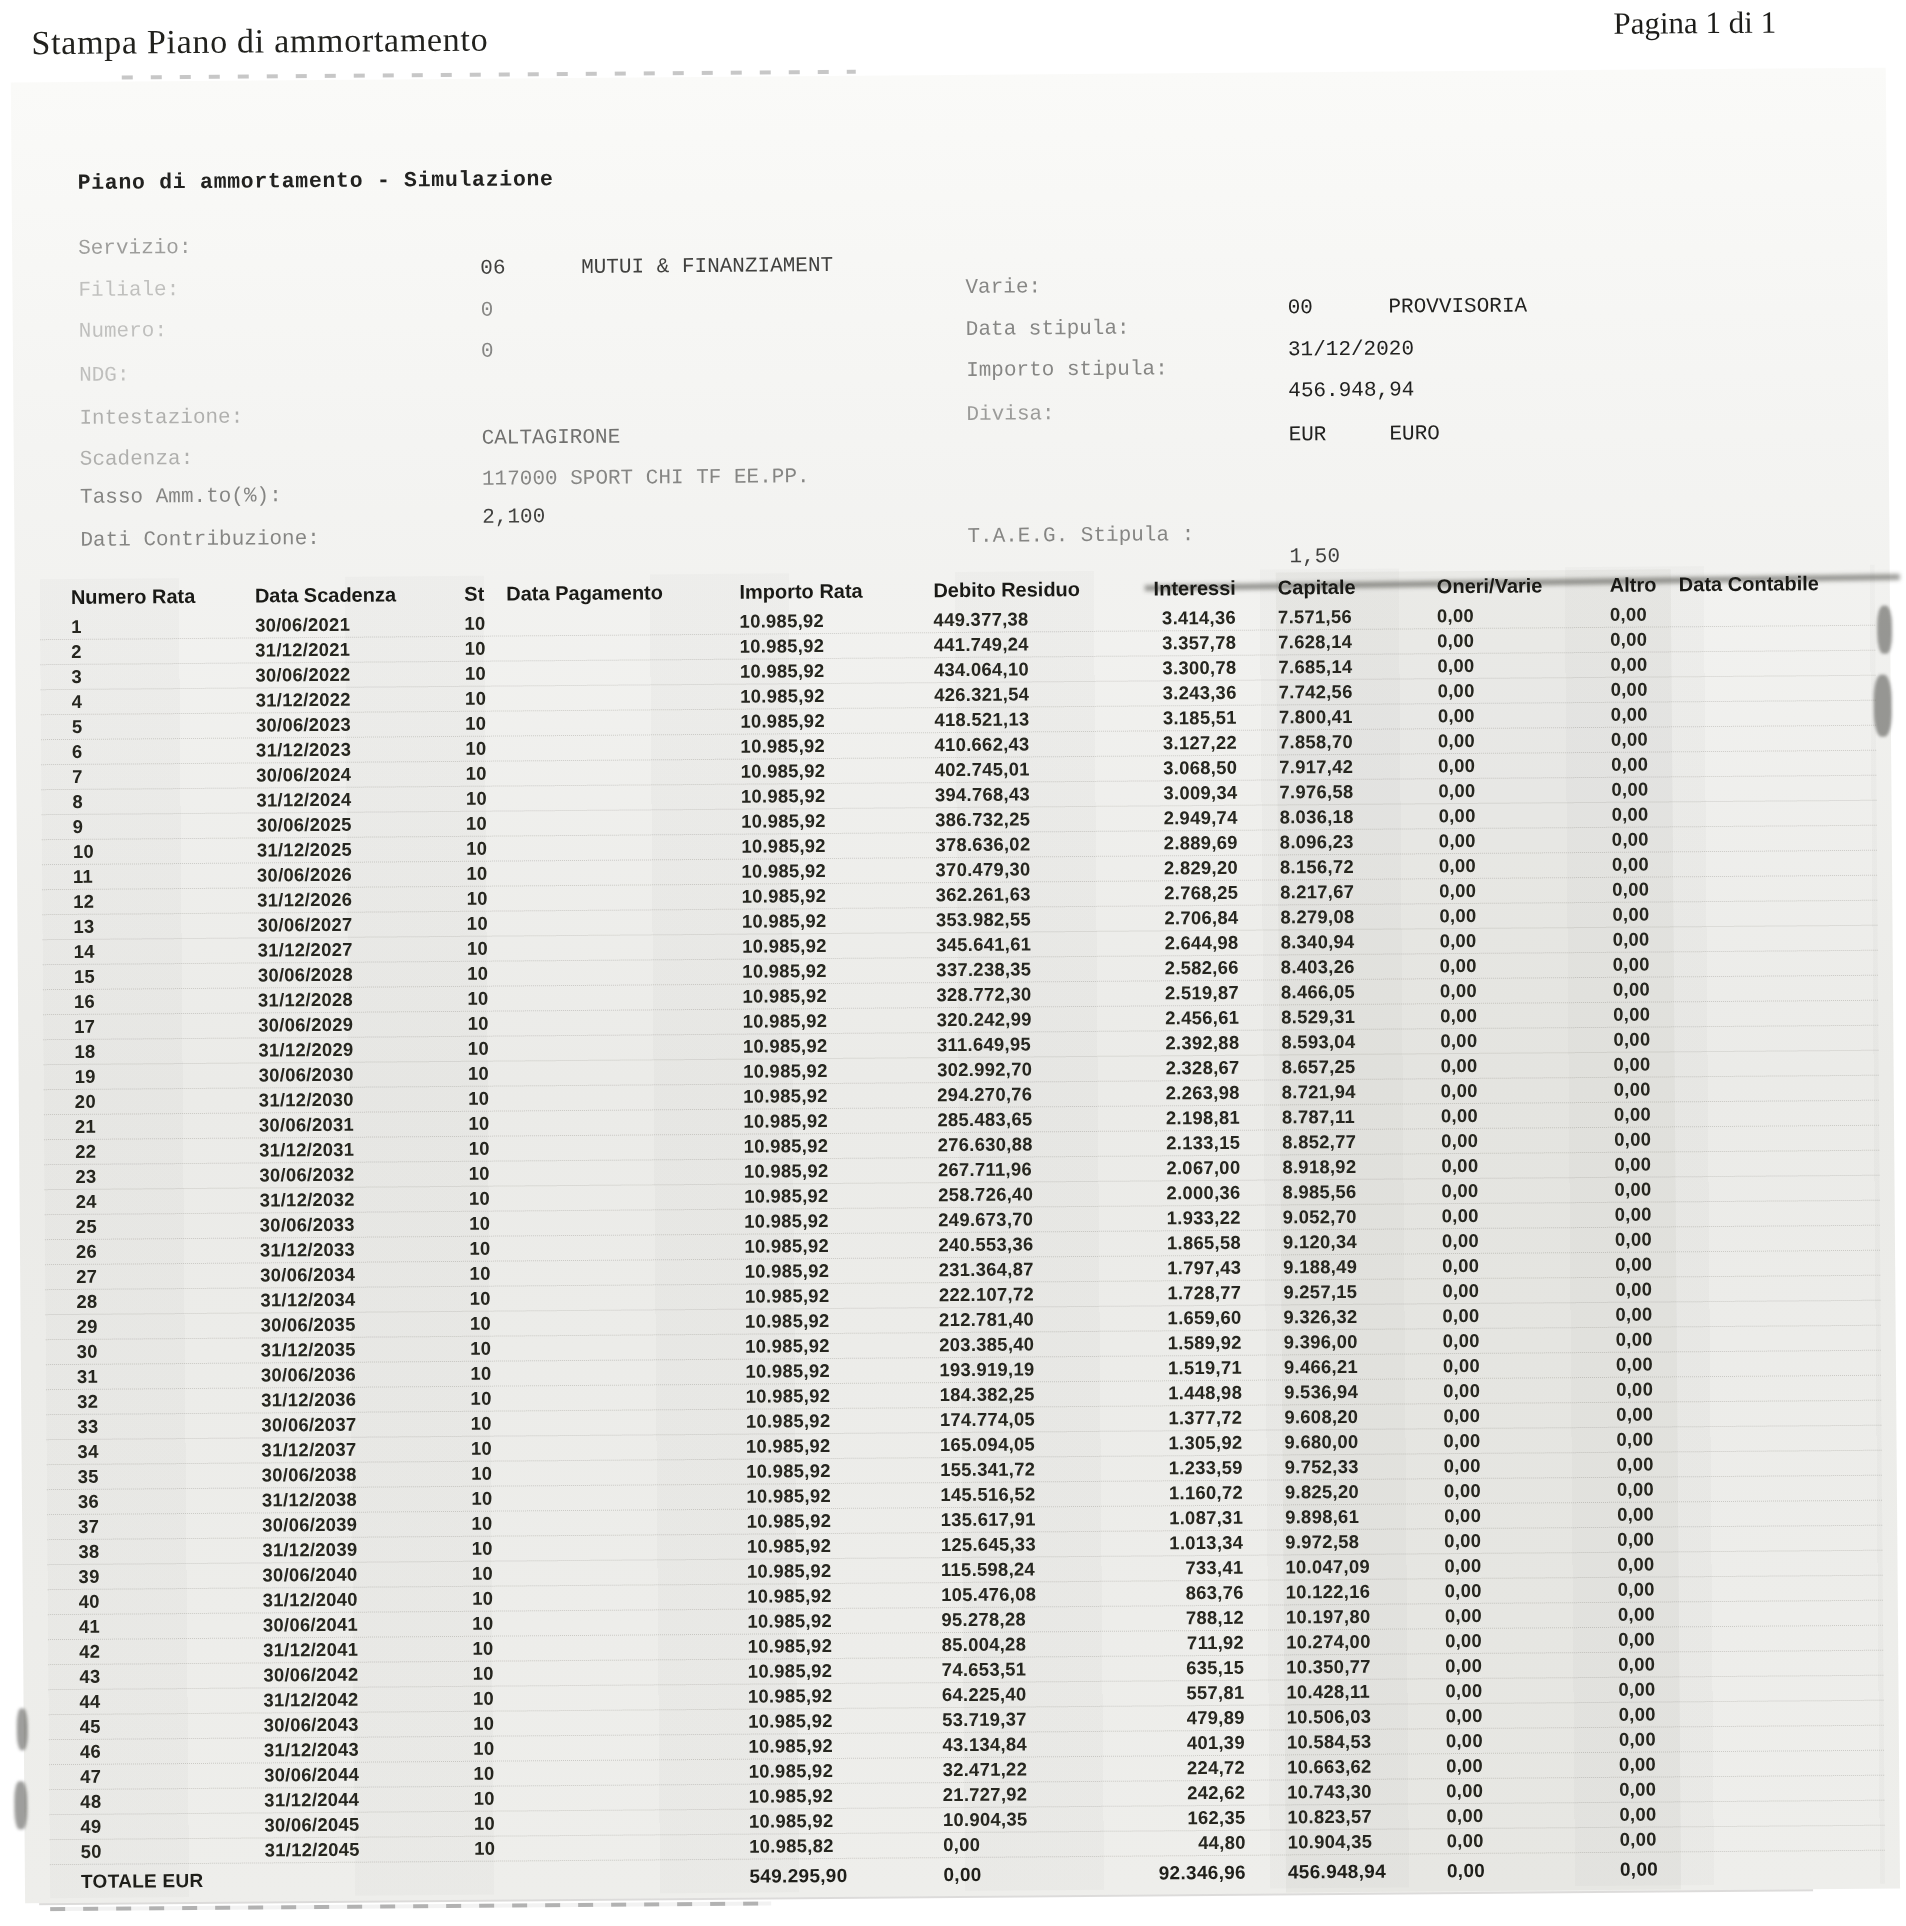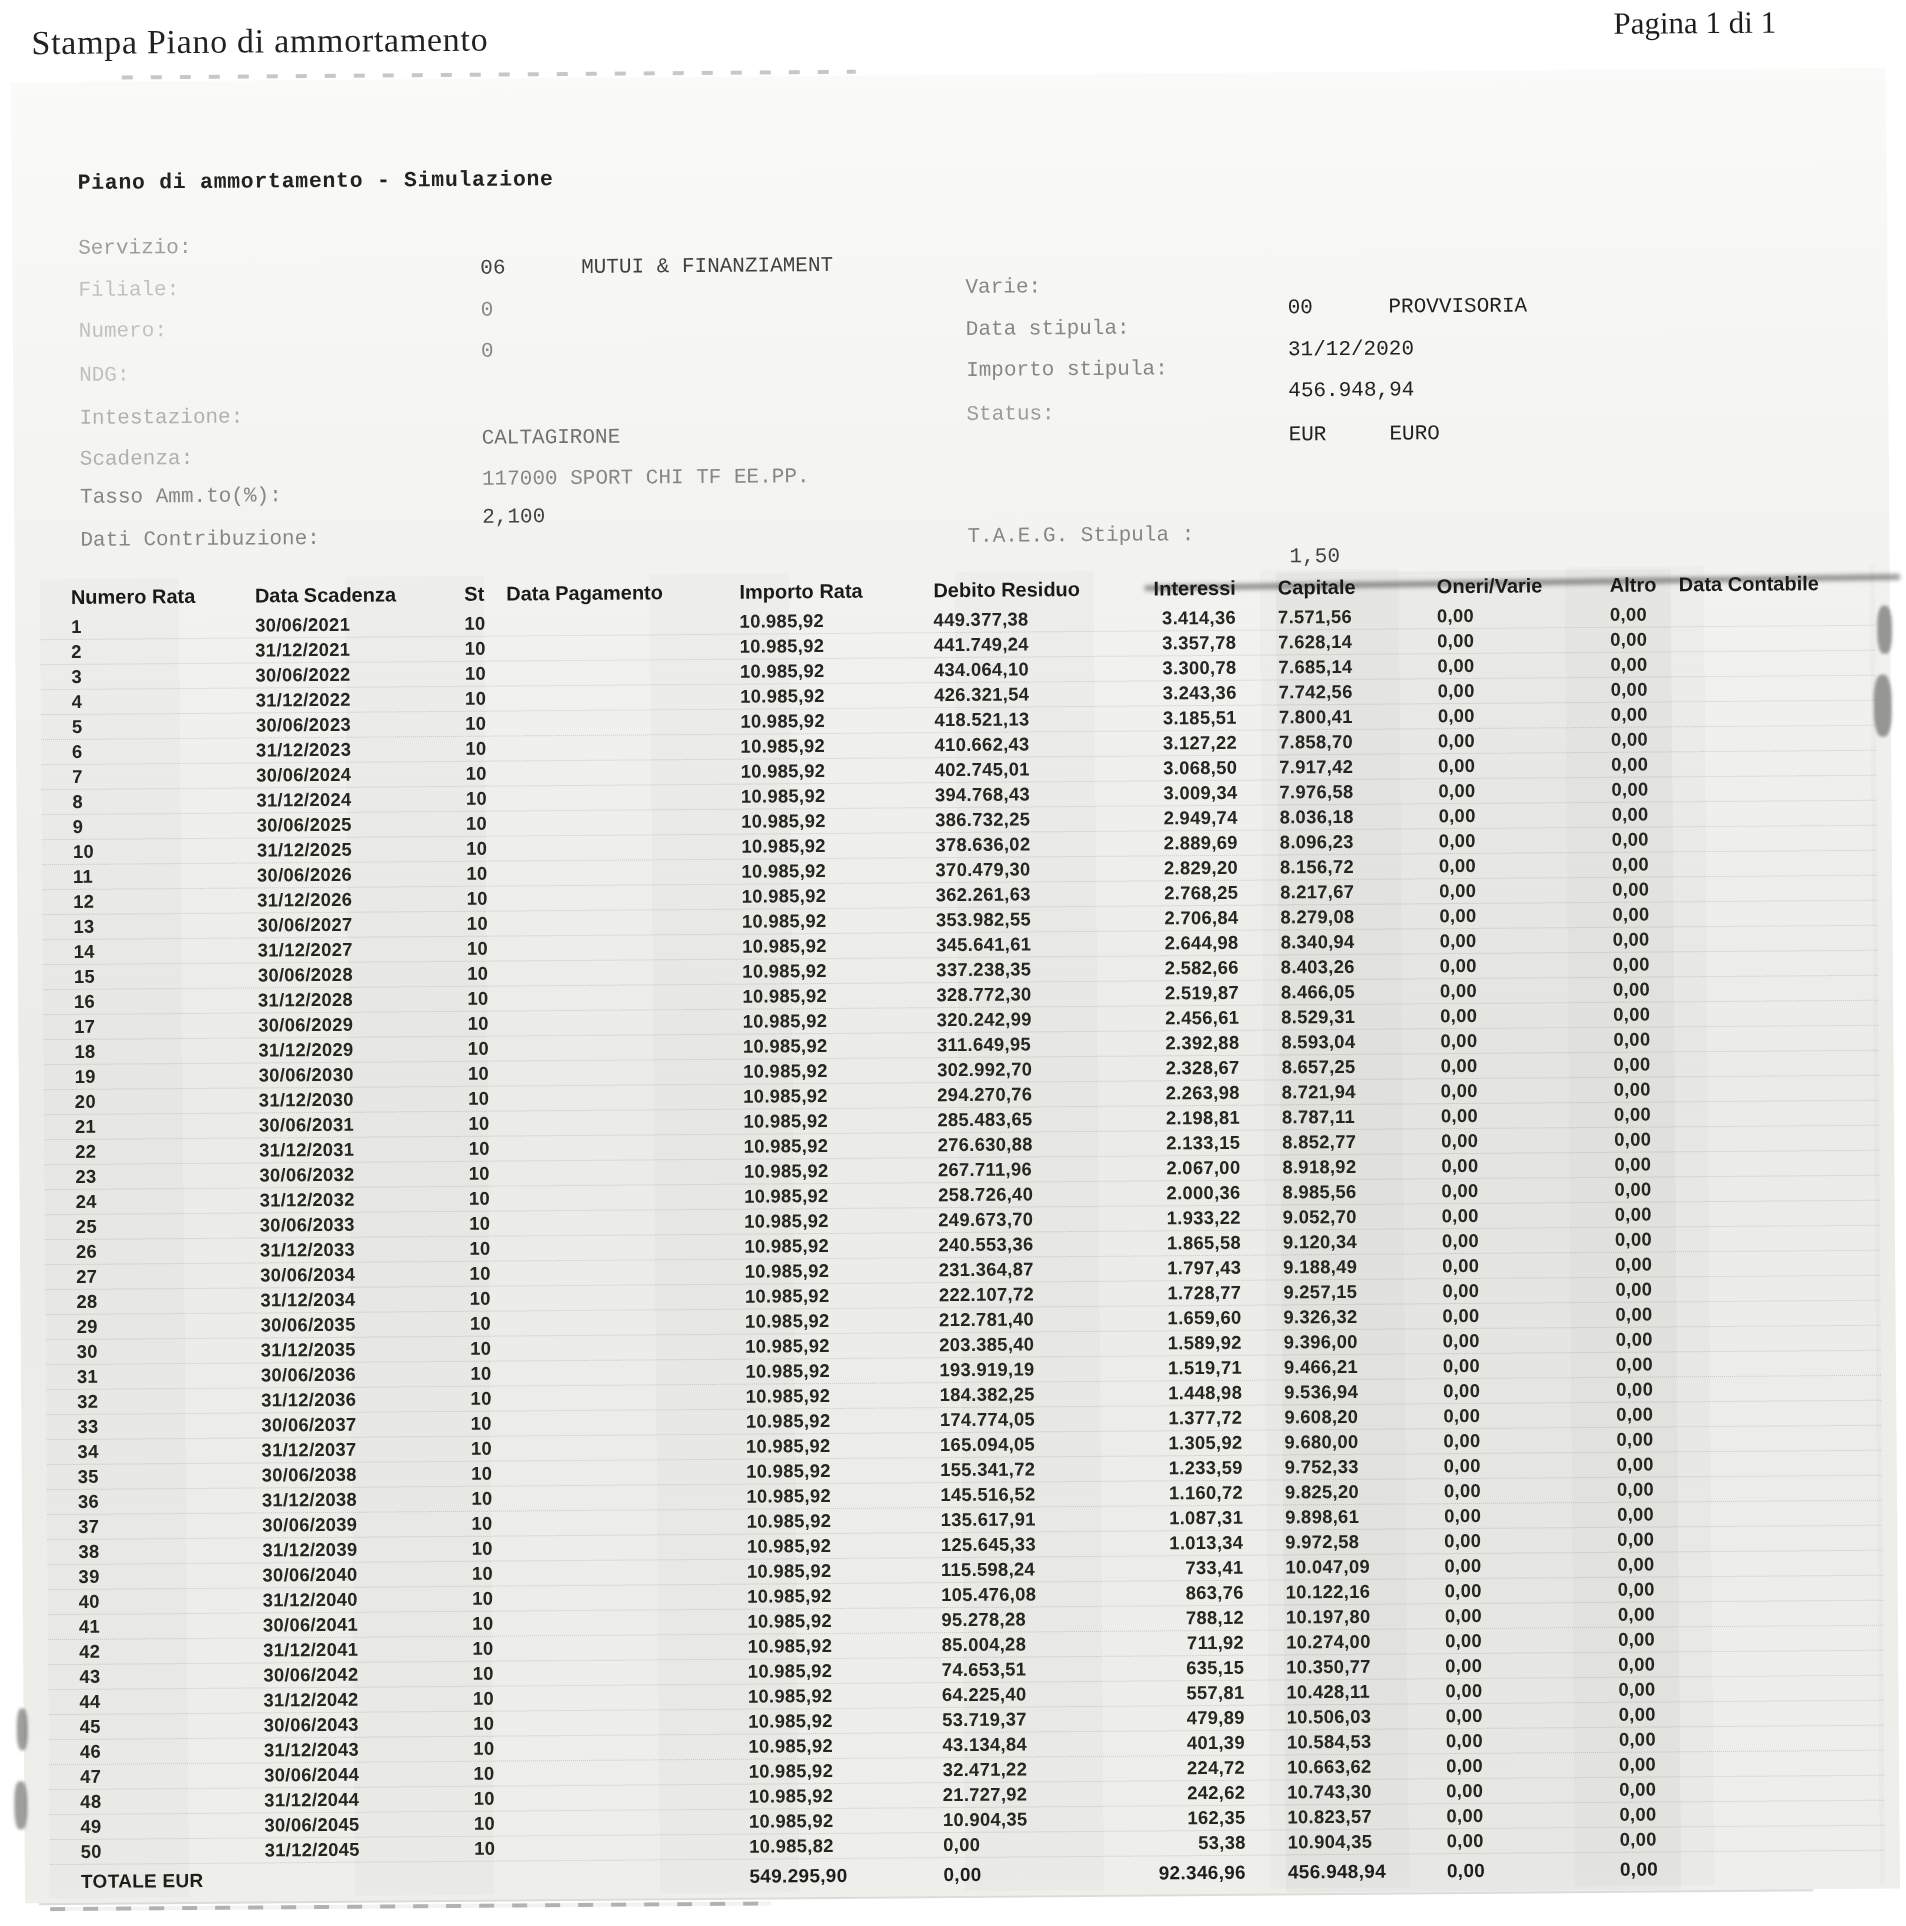--- a/index.html
+++ b/index.html
@@ -112,21 +112,21 @@
     </div>
     <div class="hline" style="top:126px">
       <span class="hlabel o25">Numero:</span>
       <span class="hvalue o5">0</span>
       <span class="hlabel2 o5">Importo stipula:</span>
       <span class="hvalue2">456.948,94</span>
     </div>
     <div class="hline" style="top:170px">
       <span class="hlabel o25">NDG:</span>
       <span class="hvalue o5"></span>
-      <span class="hlabel2 o4">Status:</span>
+      <span class="hlabel2 o4">Divisa:</span>
       <span class="hvalue2">EUR     EURO</span>
     </div>
     <div class="hline" style="top:213px">
       <span class="hlabel o3">Intestazione:</span>
       <span class="hvalue o6">CALTAGIRONE</span>
     </div>
     <div class="hline" style="top:254px">
       <span class="hlabel o3">Scadenza:</span>
       <span class="hvalue o5">117000 SPORT CHI TF EE.PP.</span>
     </div>
@@ -793,21 +793,21 @@
           <div class="cell c9">0,00</div>
           <div class="cell c10"></div>
         </div>
         <div class="t-row">
           <div class="cell c0">50</div>
           <div class="cell c1">31/12/2045</div>
           <div class="cell c2">10</div>
           <div class="cell c3"></div>
           <div class="cell c4">10.985,82</div>
           <div class="cell c5">0,00</div>
-          <div class="cell c6">53,38</div>
+          <div class="cell c6">44,80</div>
           <div class="cell c7">10.904,35</div>
           <div class="cell c8">0,00</div>
           <div class="cell c9">0,00</div>
           <div class="cell c10"></div>
         </div>
       </div>
   <div class="t-total">
         <div class="cell c0">TOTALE EUR</div>
         <div class="cell c1"></div>
         <div class="cell c2"></div>

